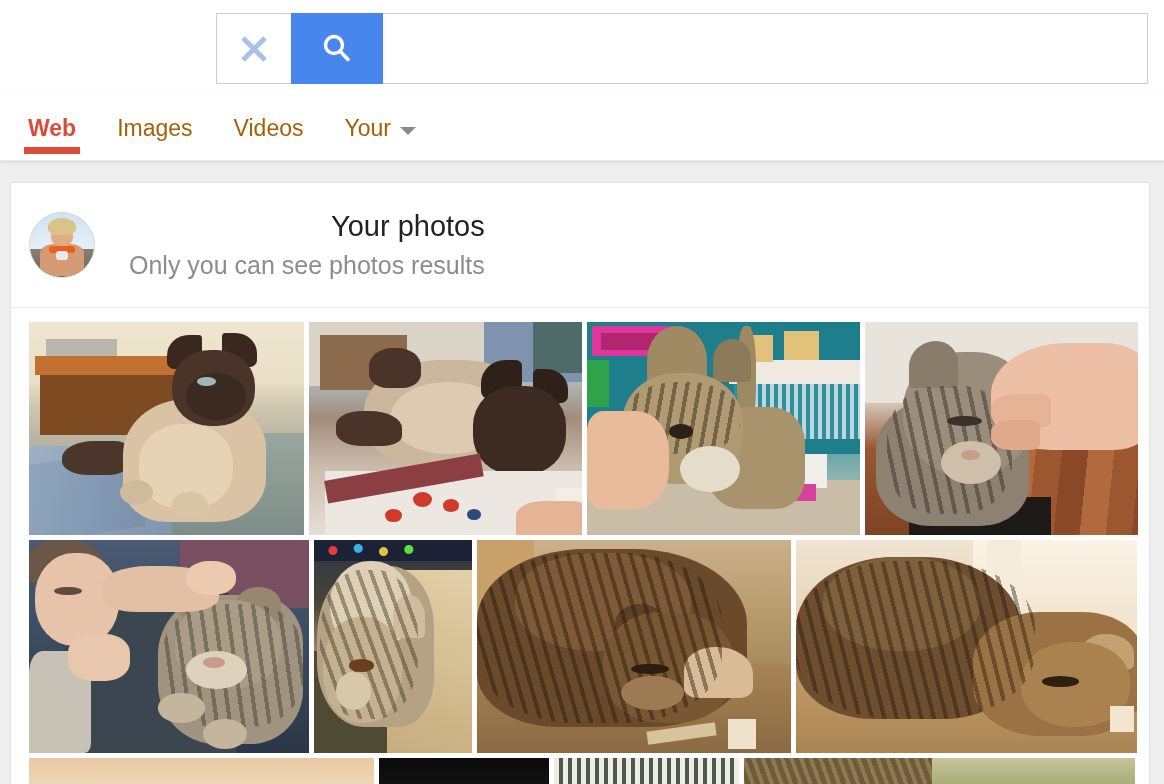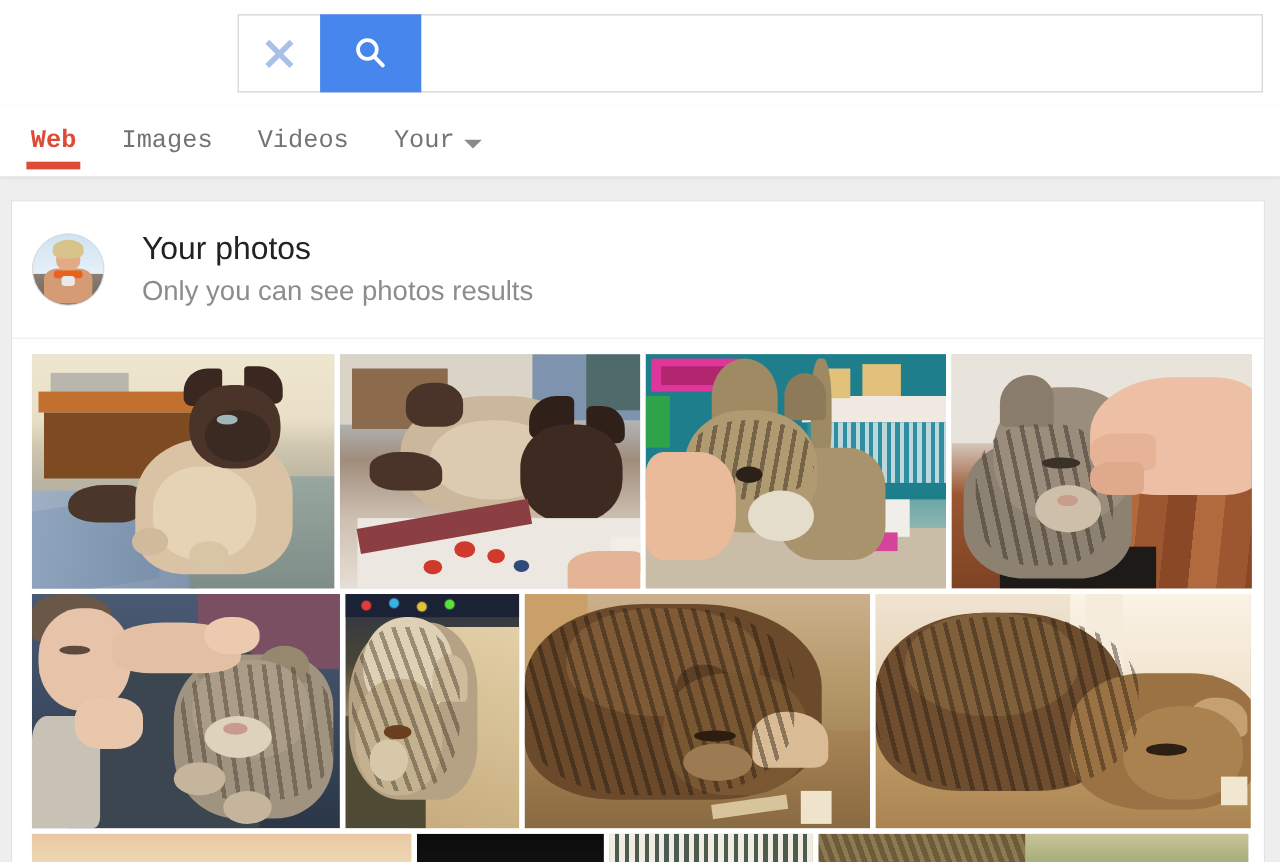--- a/index.html
+++ b/index.html
@@ -94,26 +94,25 @@
     box-shadow: 0 1px 3px rgba(0,0,0,0.10);
     z-index: 3;
   }
   #tabs {
     position: absolute;
     left: 28px;
     top: 0;
     display: flex;
     align-items: flex-start;
     height: 65px;
-    font-family: Liberation Mono, monospace;
   }
   .tab {
     position: relative;
     font-size: 23px;
-    color: #737373;
+    color: #a16207;
     padding: 0 0 0 0;
     margin-right: 41px;
     line-height: 63px;
     height: 65px;
     cursor: pointer;
     white-space: nowrap;
     display: flex;
     align-items: center;
   }
   .tab.active {
@@ -201,20 +200,21 @@
     position: absolute; left: 30%; top: 52%; width: 40%; height: 11%;
     background: #e8611d; border-radius: 3px;
   }
   #avatar .cam {
     position: absolute; left: 40%; top: 60%; width: 20%; height: 14%;
     background: #e9e9e9; border-radius: 3px;
   }
 
   #card-heading {
     margin-left: 34px;
+    text-align: right;
   }
   #card-title {
     font-size: 29px;
     color: #222222;
     line-height: 36px;
   }
   #card-subtitle {
     font-size: 25px;
     color: #8c8c8c;
     line-height: 34px;

